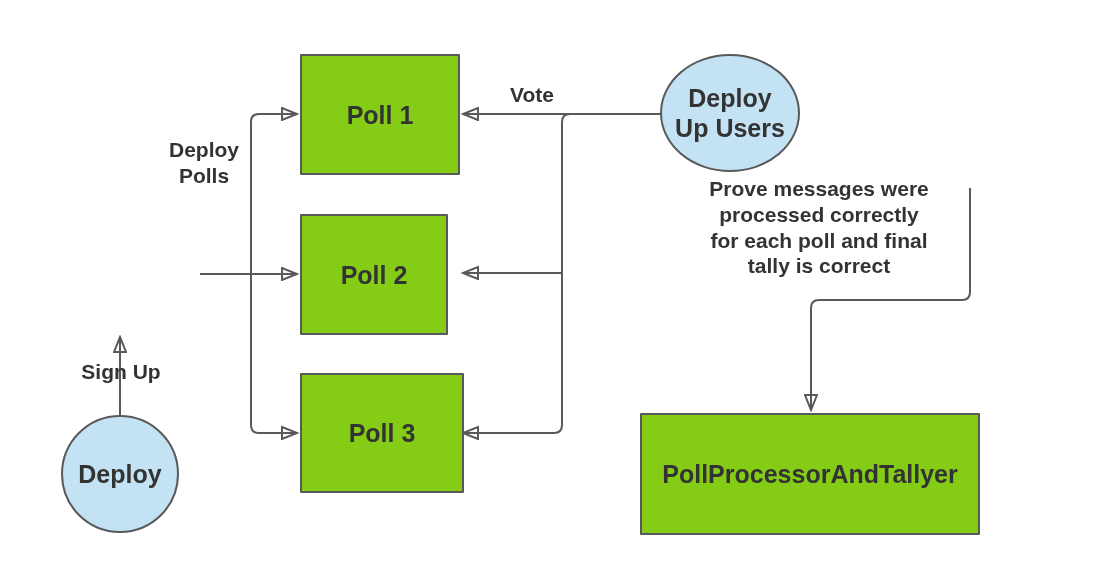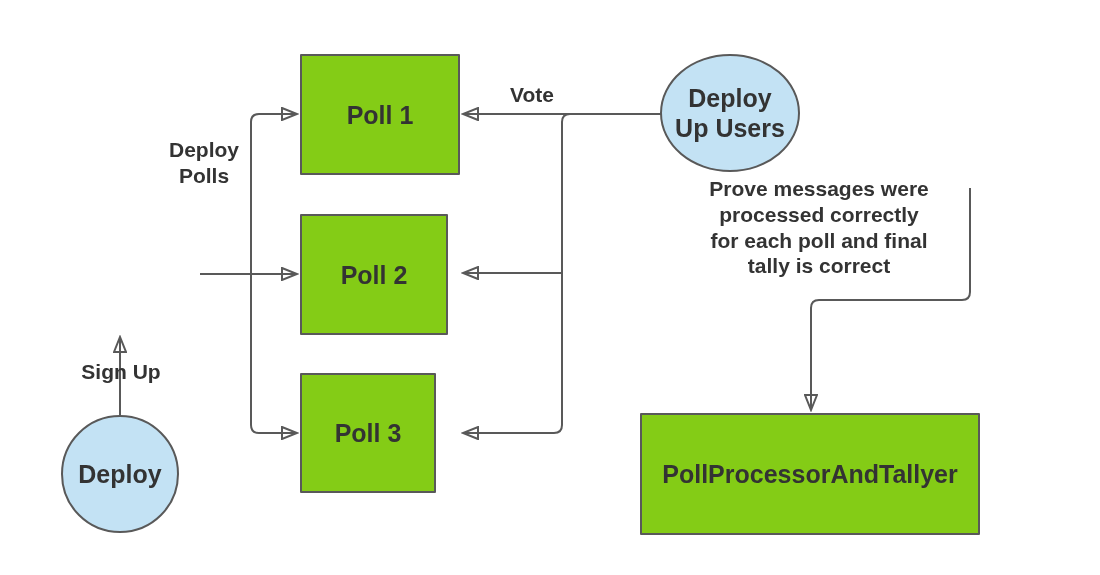--- a/index.html
+++ b/index.html
@@ -53,21 +53,21 @@
     color: #333333;
     font-weight: bold;
     font-size: 21px;
     line-height: 1.23;
     text-align: center;
     white-space: pre-line;
   }
   
   .n-poll1 { left: 300px; top: 54px;  width: 160px; height: 121px; }
   .n-poll2 { left: 300px; top: 214px; width: 148px; height: 121px; }
-  .n-poll3 { left: 300px; top: 373px; width: 136px; height: 120px; }
+  .n-poll3 { left: 300px; top: 373px; width: 164px; height: 120px; }
   .n-maci  { left: 39px;  top: 215px; width: 161px; height: 119px; }
   .n-ppt   { left: 640px; top: 413px; width: 340px; height: 122px; }
   .n-users { left: 61px;  top: 415px; width: 118px; height: 118px; }
   .n-suu   { left: 660px; top: 54px;  width: 140px; height: 118px; }
   .n-coord { left: 882px; top: 38px;  width: 176px; height: 150px; }
   
   .l-signup { left: 121px; top: 359px; }
   .l-deploy { left: 204px; top: 137px; }
   .l-vote   { left: 532px; top: 82px;  }
   .l-prove  { left: 819px; top: 176px; text-align: center; }

